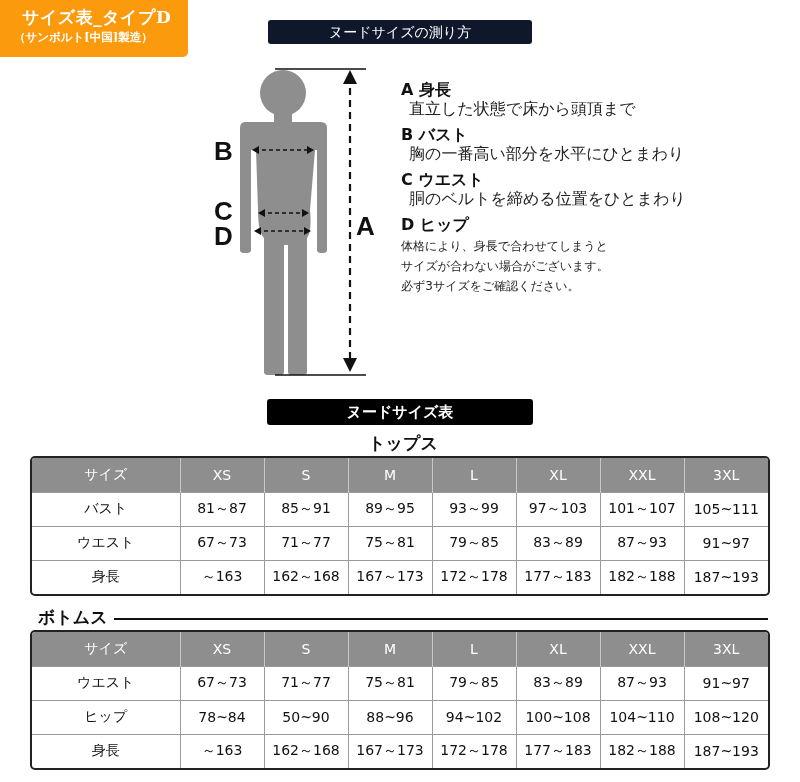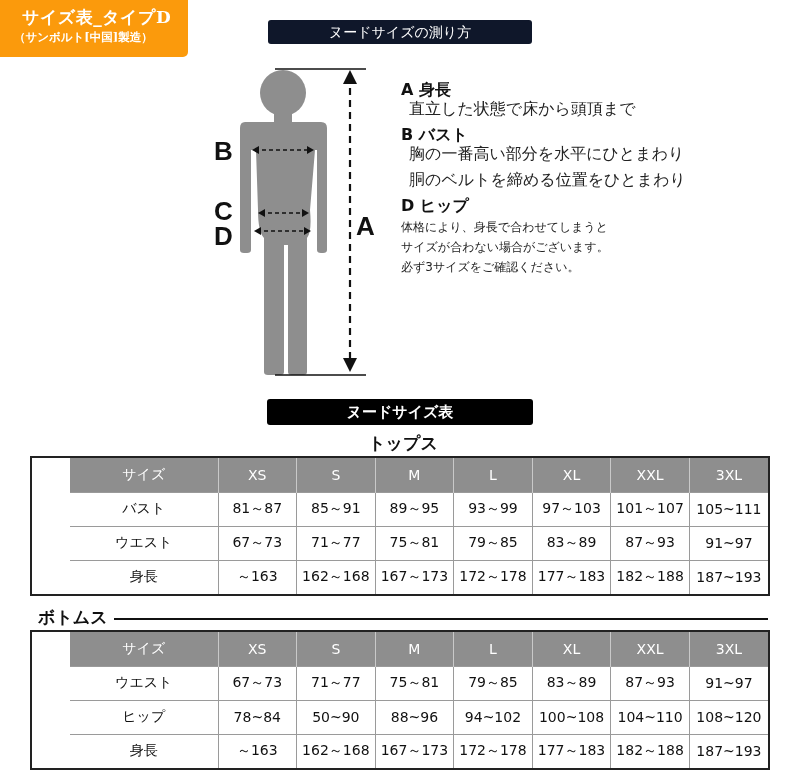--- a/index.html
+++ b/index.html
@@ -37,21 +37,21 @@
   }
 
   .group-label {
     position: absolute; left: 38px; font-weight: bold; font-size: 17px; line-height: 20px;
     display: flex; align-items: center; width: 730px;
   }
   .group-label .line { flex: 1; height: 2px; background: #111; margin-left: 6px; margin-top: 4px; }
 
   .size-table {
     position: absolute; left: 30px; width: 740px;
-    border: 2px solid #222; border-radius: 0; overflow: hidden; padding-left: 38px;
+    border: 2px solid #222; border-radius: 5px; overflow: hidden;
   }
   .size-table table { width: 100%; border-collapse: collapse; table-layout: fixed; }
   .size-table th {
     background: #8e8e8e; color: #fff; font-weight: normal; font-size: 14px;
     height: 34px; border-right: 1px solid #c9c9c9; text-align: center;
   }
   .size-table td {
     height: 34px; font-size: 14px; text-align: center; color: #111;
     border-right: 1px solid #9a9a9a; border-top: 1px solid #9a9a9a;
   }
@@ -115,20 +115,21 @@
 <div class="legend">
   <div class="item">
     <div class="head">A 身長</div>
     <div class="desc">直立した状態で床から頭頂まで</div>
   </div>
   <div class="item">
     <div class="head">B バスト</div>
     <div class="desc">胸の一番高い部分を水平にひとまわり</div>
   </div>
   <div class="item">
+    <div class="head">C ウエスト</div>
     <div class="desc">胴のベルトを締める位置をひとまわり</div>
   </div>
   <div class="item" style="margin-bottom:0">
     <div class="head">D ヒップ</div>
   </div>
   <div class="note">
     <div>体格により、身長で合わせてしまうと</div>
     <div>サイズが合わない場合がございます。</div>
     <div>必ず3サイズをご確認ください。</div>
   </div>

